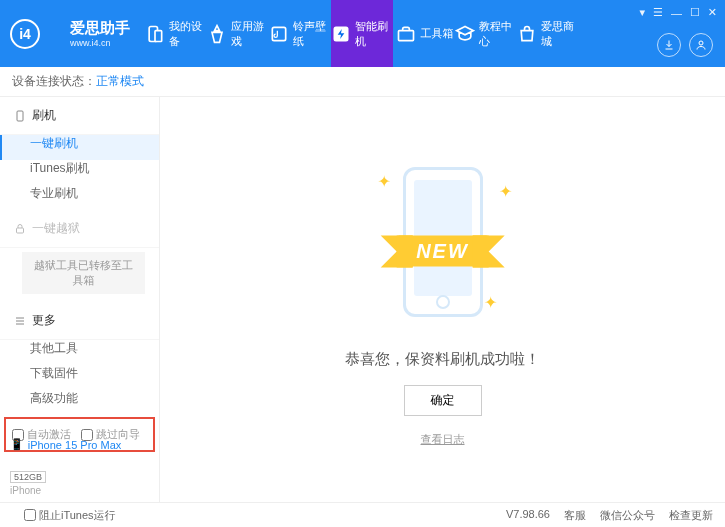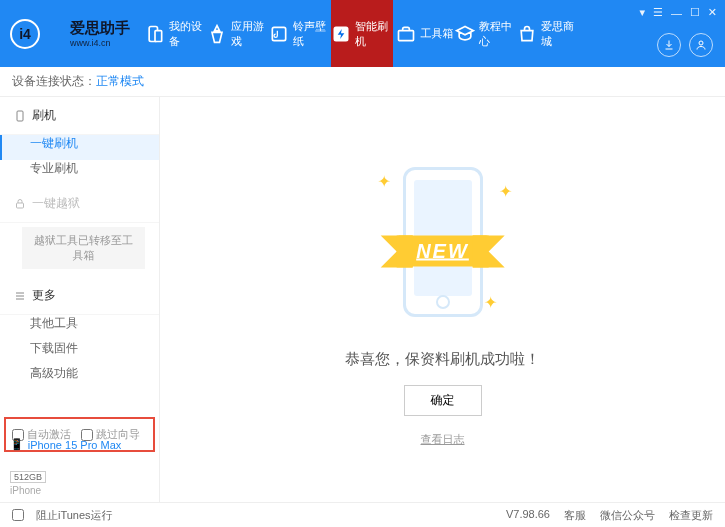--- a/index.html
+++ b/index.html
@@ -1,27 +1,27 @@
 <!DOCTYPE html>
 <html><head>
 <meta charset="utf-8">
 <style>
 * { margin: 0; padding: 0; box-sizing: border-box; font-family: "Microsoft YaHei", Arial, sans-serif; }
 body { width: 725px; height: 527px; background: #fff; overflow: hidden; }
 
 .header { background: #2088f3; height: 67px; display: flex; align-items: center; padding: 0 10px; position: relative; }
-.logo-area { display: flex; align-items: center; gap: 6px; color: #0f172a; margin-right: 15px; }
+.logo-area { display: flex; align-items: center; gap: 6px; color: #ffffff; margin-right: 15px; }
 .logo-circle { width: 30px; height: 30px; border: 2px solid #fff; border-radius: 50%; display: flex; align-items: center; justify-content: center; font-weight: bold; font-size: 14px; }
 .logo-text { display: flex; flex-direction: column; margin-left: 24px; }
 .logo-text .brand { font-size: 15px; font-weight: bold; }
 .logo-text .url { font-size: 9px; opacity: 0.9; }
 
 .nav { display: flex; height: 100%; }
 .nav-item { width: 62px; display: flex; align-items: center; justify-content: center; color: #fff; font-size: 11px; gap: 4px; cursor: pointer; }
-.nav-item.active { background: #b91c1c; }
+.nav-item.active { background: #6d28d9; }
 .nav-icon { width: 22px; height: 22px; display: flex; align-items: center; justify-content: center; }
 .nav-icon svg { width: 20px; height: 20px; fill: #fff; }
 
 .header-right { position: absolute; right: 8px; top: 6px; display: flex; gap: 8px; align-items: center; }
 .win-ctrl { color: #fff; font-size: 11px; cursor: pointer; opacity: 0.9; }
 .header-circles { position: absolute; right: 12px; bottom: 10px; display: flex; gap: 8px; }
 .circle-btn { width: 24px; height: 24px; border: 1.5px solid rgba(255,255,255,0.7); border-radius: 50%; display: flex; align-items: center; justify-content: center; cursor: pointer; }
 .circle-btn svg { width: 12px; height: 12px; fill: rgba(255,255,255,0.85); }
 
 .status-bar { height: 30px; display: flex; align-items: center; padding: 0 12px; font-size: 12px; color: #666; border-bottom: 1px solid #eee; }
@@ -42,33 +42,33 @@
 .device-info { position: absolute; bottom: 0; left: 0; right: 0; padding: 6px 10px; font-size: 11px; }
 .device-name { color: #2088f3; font-weight: 500; display: flex; align-items: center; gap: 4px; }
 .device-storage { display: inline-block; border: 1px solid #ccc; padding: 0 3px; font-size: 9px; color: #666; margin-top: 20px; }
 .device-type { color: #aaa; font-size: 10px; margin-top: 2px; }
 
 .main { flex: 1; display: flex; flex-direction: column; align-items: center; justify-content: center; position: relative; padding: 20px; }
 .illustration { position: relative; width: 180px; height: 180px; }
 .phone { position: absolute; left: 50%; top: 50%; transform: translate(-50%,-50%); width: 80px; height: 150px; background: #fff; border: 3px solid #d5e8f9; border-radius: 12px; }
 .phone::before { content: ""; position: absolute; top: 10px; left: 8px; right: 8px; bottom: 18px; background: #eaf4ff; border-radius: 3px; }
 .phone::after { content: ""; position: absolute; bottom: 5px; left: 50%; transform: translateX(-50%); width: 10px; height: 10px; border: 2px solid #d5e8f9; border-radius: 50%; }
-.ribbon { position: absolute; left: 50%; top: 55%; transform: translate(-50%,-50%); background: #ffcc33; color: #fff; font-weight: bold; font-size: 20px; letter-spacing: 2px; padding: 4px 18px; font-style: italic; text-decoration: underline; }
+.ribbon { position: absolute; left: 50%; top: 55%; transform: translate(-50%,-50%); background: #ffcc33; color: #fff; font-weight: bold; font-size: 20px; letter-spacing: 2px; padding: 4px 18px; font-style: italic; }
 .ribbon::before, .ribbon::after { content: ""; position: absolute; top: 0; width: 0; height: 0; border: 16px solid #ffcc33; }
 .ribbon::before { left: -18px; border-left-color: transparent; }
 .ribbon::after { right: -18px; border-right-color: transparent; }
 .sparkle { position: absolute; color: #ffcc33; font-size: 16px; }
 .s1 { top: 20px; left: 25px; } .s2 { top: 30px; right: 20px; } .s3 { bottom: 20px; right: 35px; }
 
 .success-text { font-size: 15px; color: #555; margin-top: 18px; }
 .ok-btn { margin-top: 16px; padding: 6px 26px; border: 1px solid #ccc; background: #fff; font-size: 12px; cursor: pointer; }
 .log-link { margin-top: 16px; font-size: 11px; color: #999; text-decoration: underline; cursor: pointer; }
 
 .footer { height: 25px; border-top: 1px solid #eee; display: flex; align-items: center; padding: 0 12px; font-size: 11px; color: #666; }
-.footer-left { display: flex; align-items: center; gap: 12px; }
+.footer-left { display: flex; align-items: center; gap: 3px; margin-left: 12px; }
 .footer-left input { width: 12px; height: 12px; }
 .footer-right { margin-left: auto; display: flex; gap: 14px; }
 .footer-right span { cursor: pointer; }
 
 .grp-icon { width: 12px; height: 12px; display: inline-flex; }
 .grp-icon svg { width: 12px; height: 12px; fill: #888; }
 </style>
 </head>
 <body>
 
@@ -173,20 +173,21 @@
   <div class="sidebar">
     <div class="side-group">
       <span class="grp-icon">
           <svg viewBox="0 0 24 24">
             <rect x="6" y="2" width="12" height="20" rx="2" fill="none" stroke="#888" stroke-width="2"></rect>
           </svg>
         </span>
       <span>刷机</span>
     </div>
     <div class="side-item active">一键刷机</div>
+    <div class="side-item">iTunes刷机</div>
     <div class="side-item">专业刷机</div>
 
     <div class="side-group locked">
       <span class="grp-icon">
           <svg viewBox="0 0 24 24">
             <rect x="5" y="10" width="14" height="10" rx="2" fill="none" stroke="#bbb" stroke-width="2"></rect>
             <path d="M8 10V7a4 4 0 018 0v3" fill="none" stroke="#bbb" stroke-width="2"></path>
           </svg>
         </span>
       <span>一键越狱</span>

